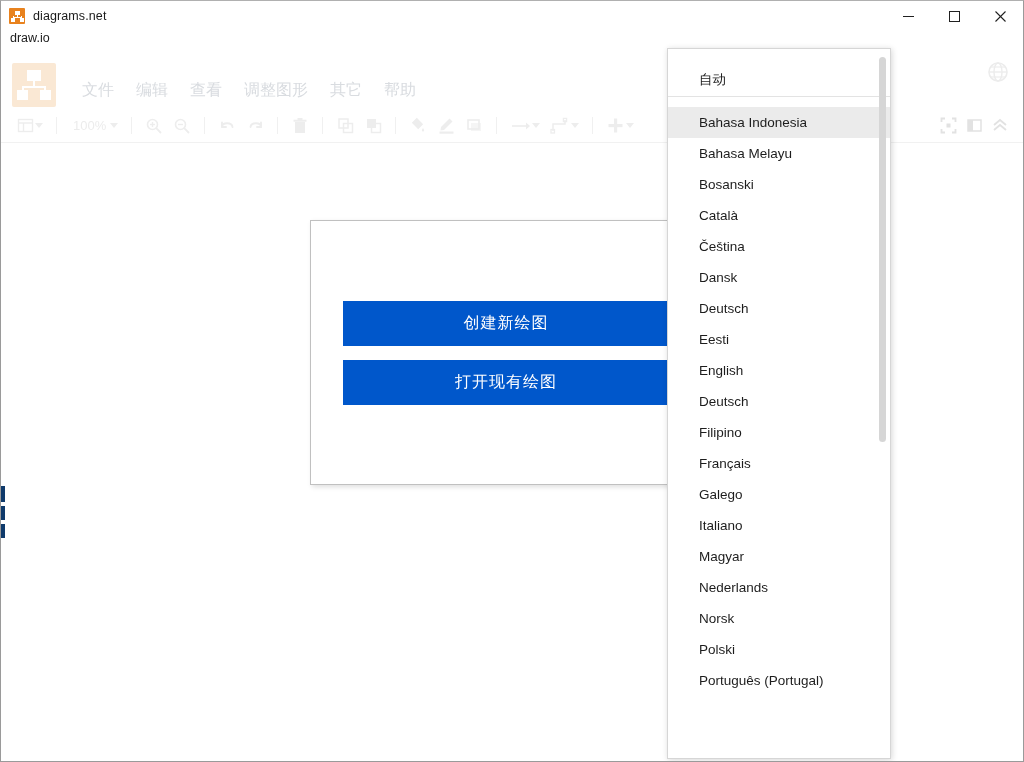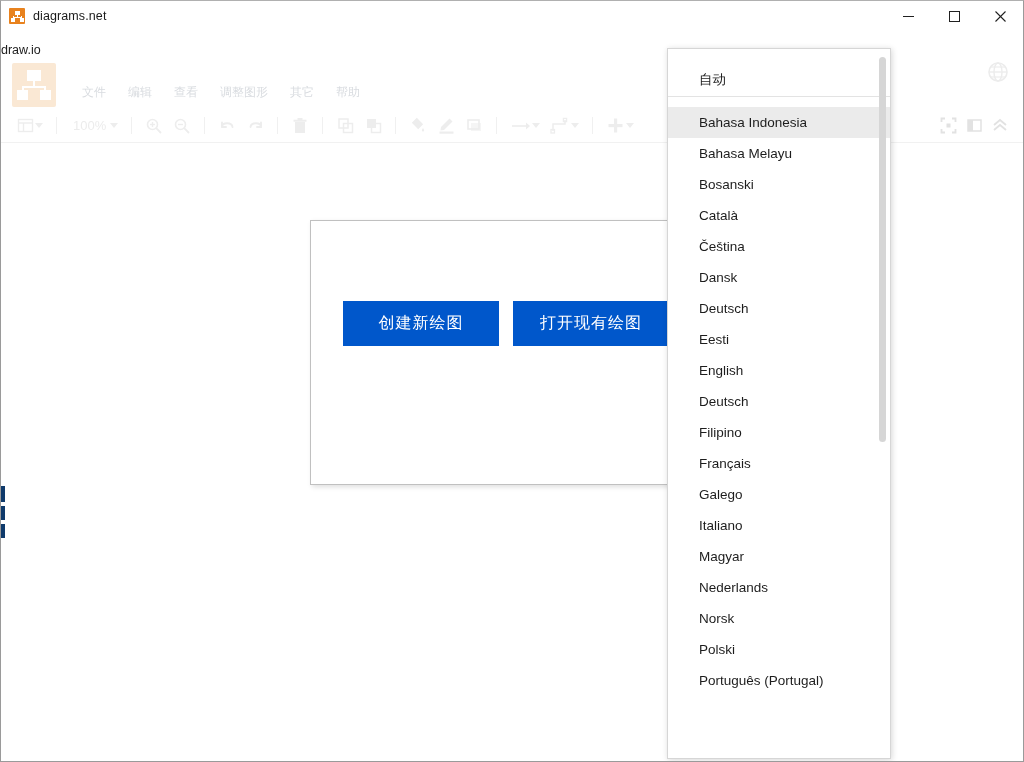--- a/index.html
+++ b/index.html
@@ -51,21 +51,22 @@
     display: flex; align-items: center; justify-content: center;
     color: #202020; font-size: 12px;
   }
   .win-btn svg { display: block; }
 
   
   #subtitle-row {
     position: absolute; top: 30px; left: 0;
     width: 1022px; height: 26px;
     background: #ffffff;
-    display: flex; align-items: flex-end;
+    display: flex; align-items: flex-start;
+    padding-left: 9px;
   }
   #subtitle-text { font-size: 12.5px; color: #202020; }
 
   
   #app-body {
     position: absolute; top: 56px; left: 0;
     width: 1022px; height: 704px;
     background: #ffffff;
   }
 
@@ -84,21 +85,21 @@
   #menu-logo .n1 { width: 14px; height: 11px; left: 15px; top: 7px; }
   #menu-logo .n2 { width: 11px; height: 10px; left: 5px; top: 27px; }
   #menu-logo .n3 { width: 11px; height: 10px; left: 28px; top: 27px; }
   #menu-logo .e { position: absolute; background: #ffffff; }
   #menu-logo .e1 { width: 2px; height: 6px; left: 21px; top: 18px; }
   #menu-logo .e2 { width: 24px; height: 2px; left: 10px; top: 23px; }
   #menu-logo .e3 { width: 2px; height: 5px; left: 10px; top: 23px; }
   #menu-logo .e4 { width: 2px; height: 5px; left: 32px; top: 23px; }
   #menu-items { display: flex; gap: 18px; margin-left: 24px; padding-bottom: 6px; }
   .menu-item {
-    font-size: 12px; color: #d9dce0; white-space: nowrap;
+    font-size: 16px; color: #d9dce0; white-space: nowrap;
     padding: 2px 2px;
   }
 
   
   #toolbar {
     position: absolute; top: 52px; left: 0; right: 0; height: 34px;
     background: #ffffff;
     border-bottom: 1px solid #f1f1f1;
     display: flex; align-items: center;
     padding-left: 12px;
@@ -145,21 +146,21 @@
     position: absolute;
     left: 309px; top: 219px;
     width: 390px; height: 265px;
     background: #ffffff;
     border: 1px solid #c0c0c0;
     box-shadow: 2px 2px 5px rgba(0,0,0,.13);
   }
   #splash-buttons {
     position: absolute; left: 32px; top: 80px;
     width: 326px;
-    display: flex; flex-direction: row; gap: 14px;
+    display: flex; flex-direction: column; gap: 14px;
   }
   .splash-btn {
     height: 45px; width: 100%;
     background: #0057CB;
     color: #ffffff;
     font-size: 16px;
     display: flex; align-items: center; justify-content: center;
     border: none; cursor: pointer;
     letter-spacing: 1px;
   }

